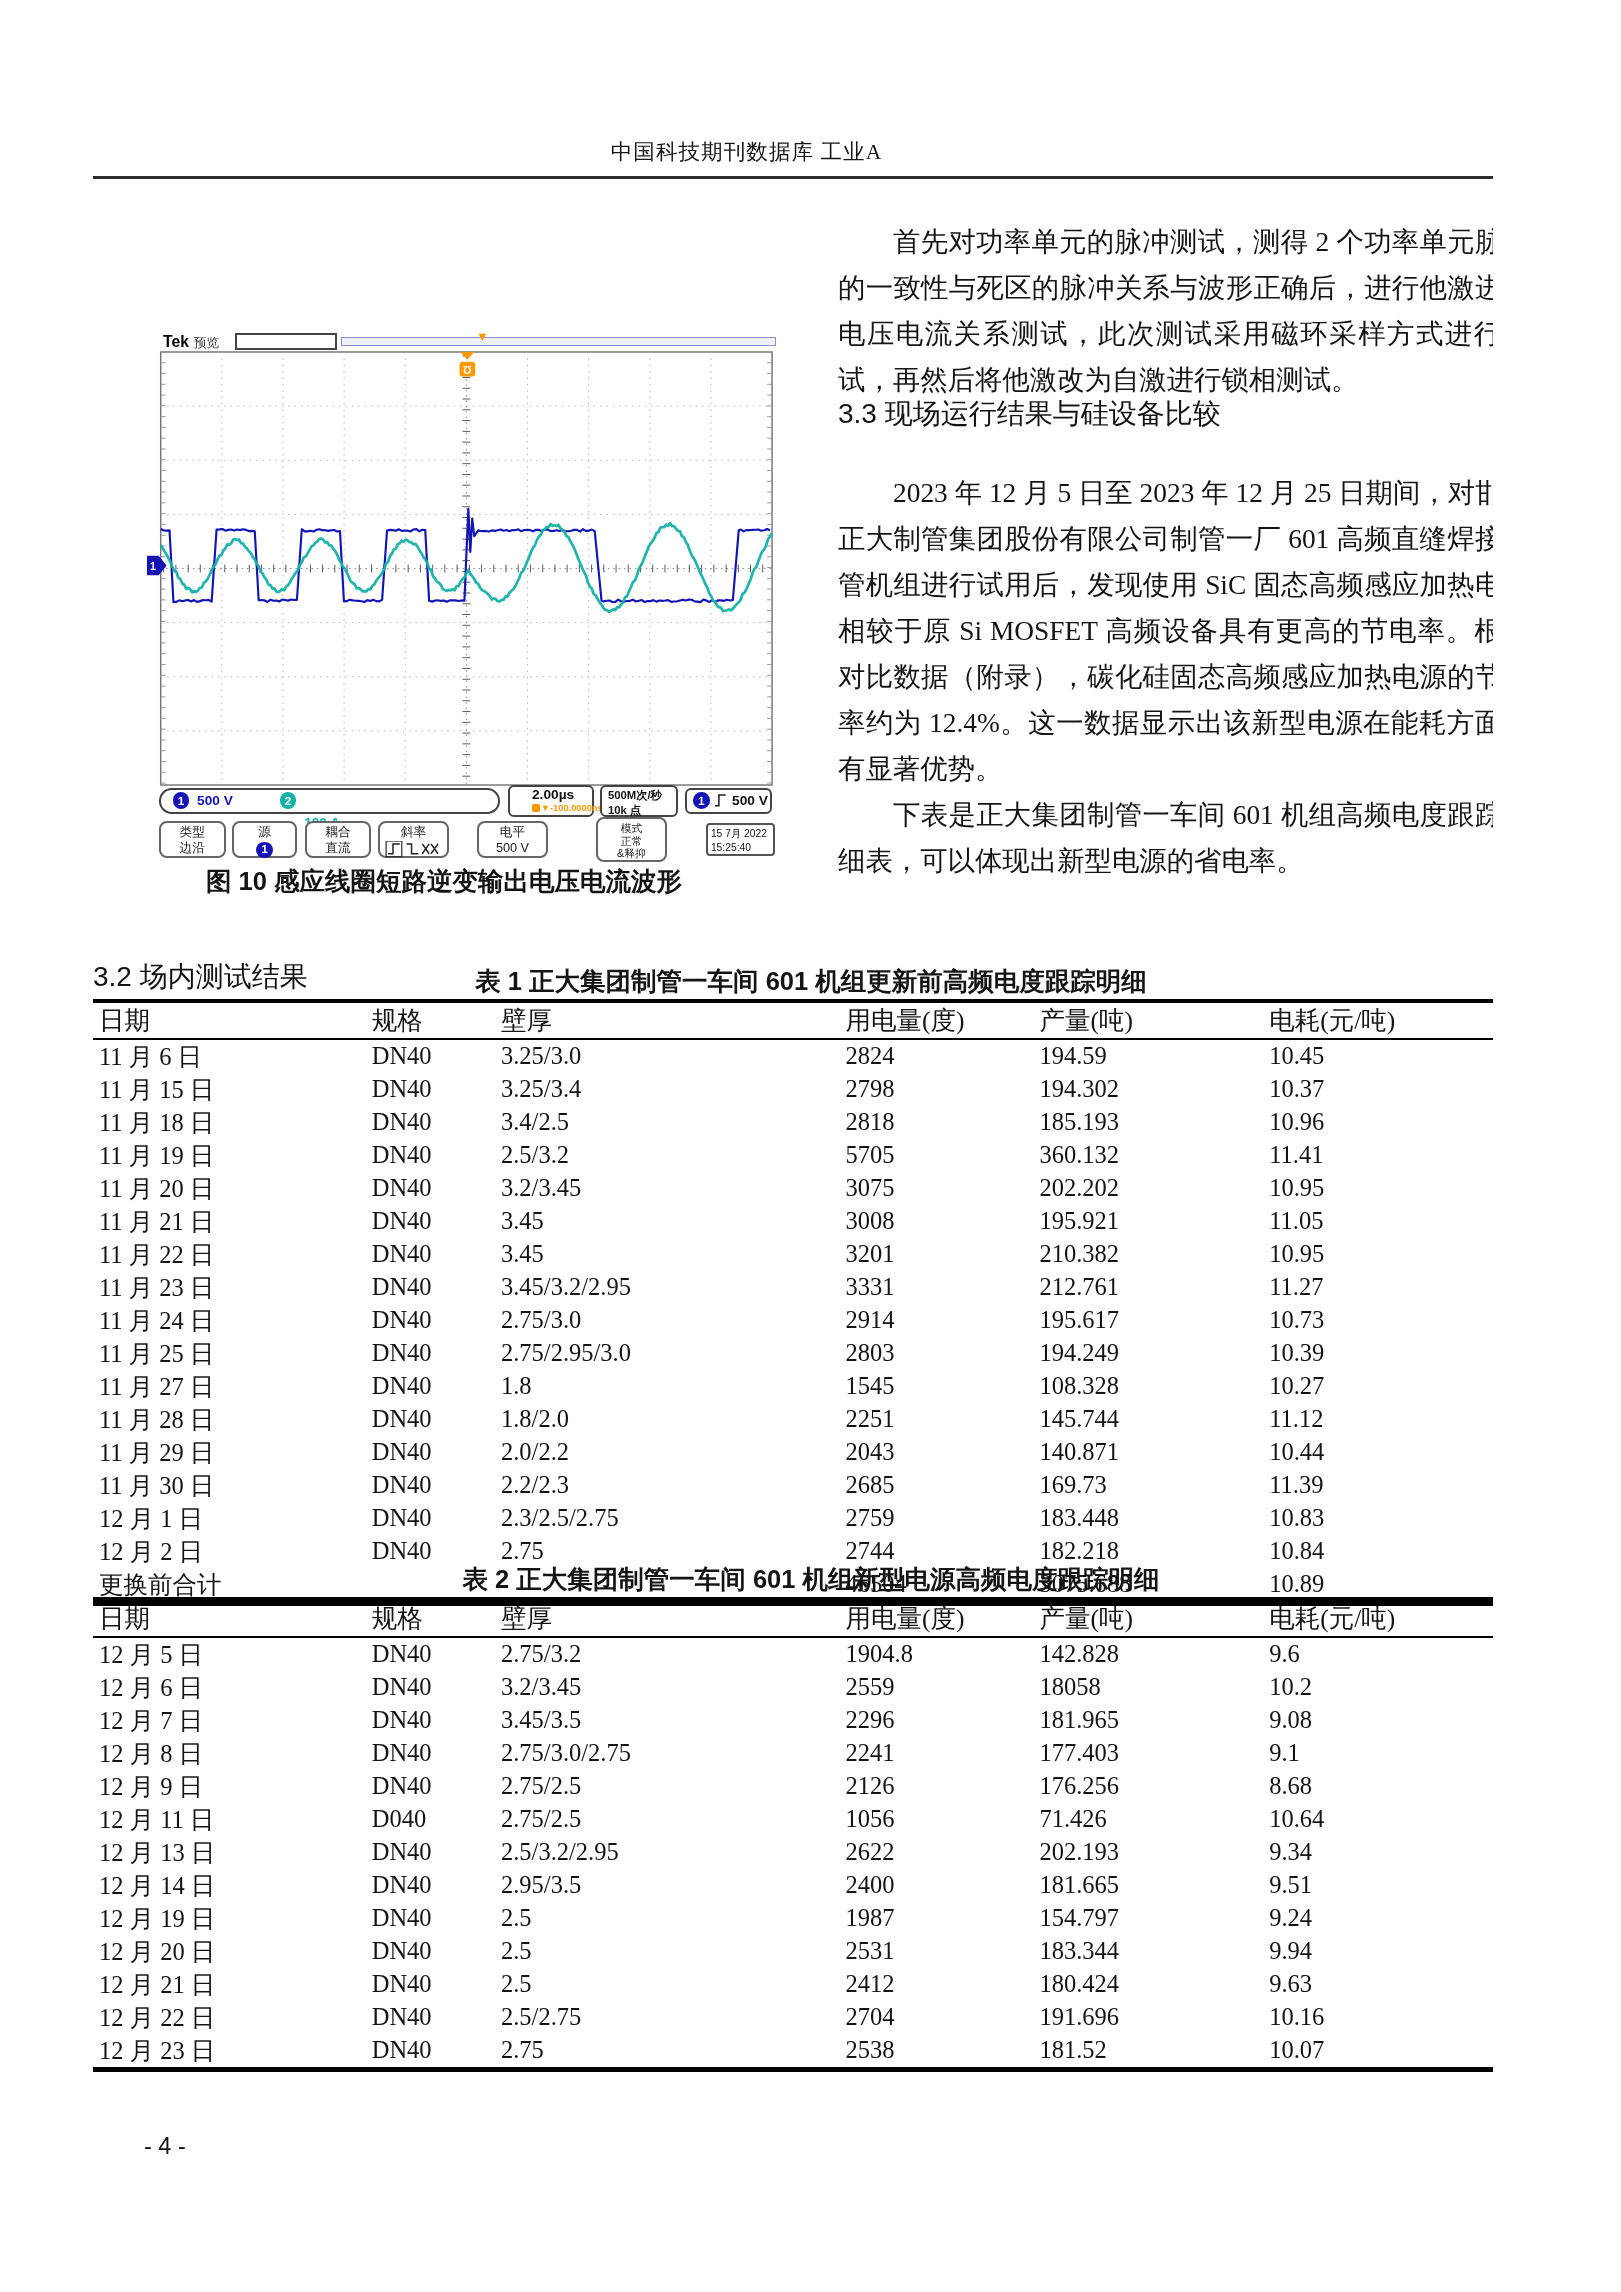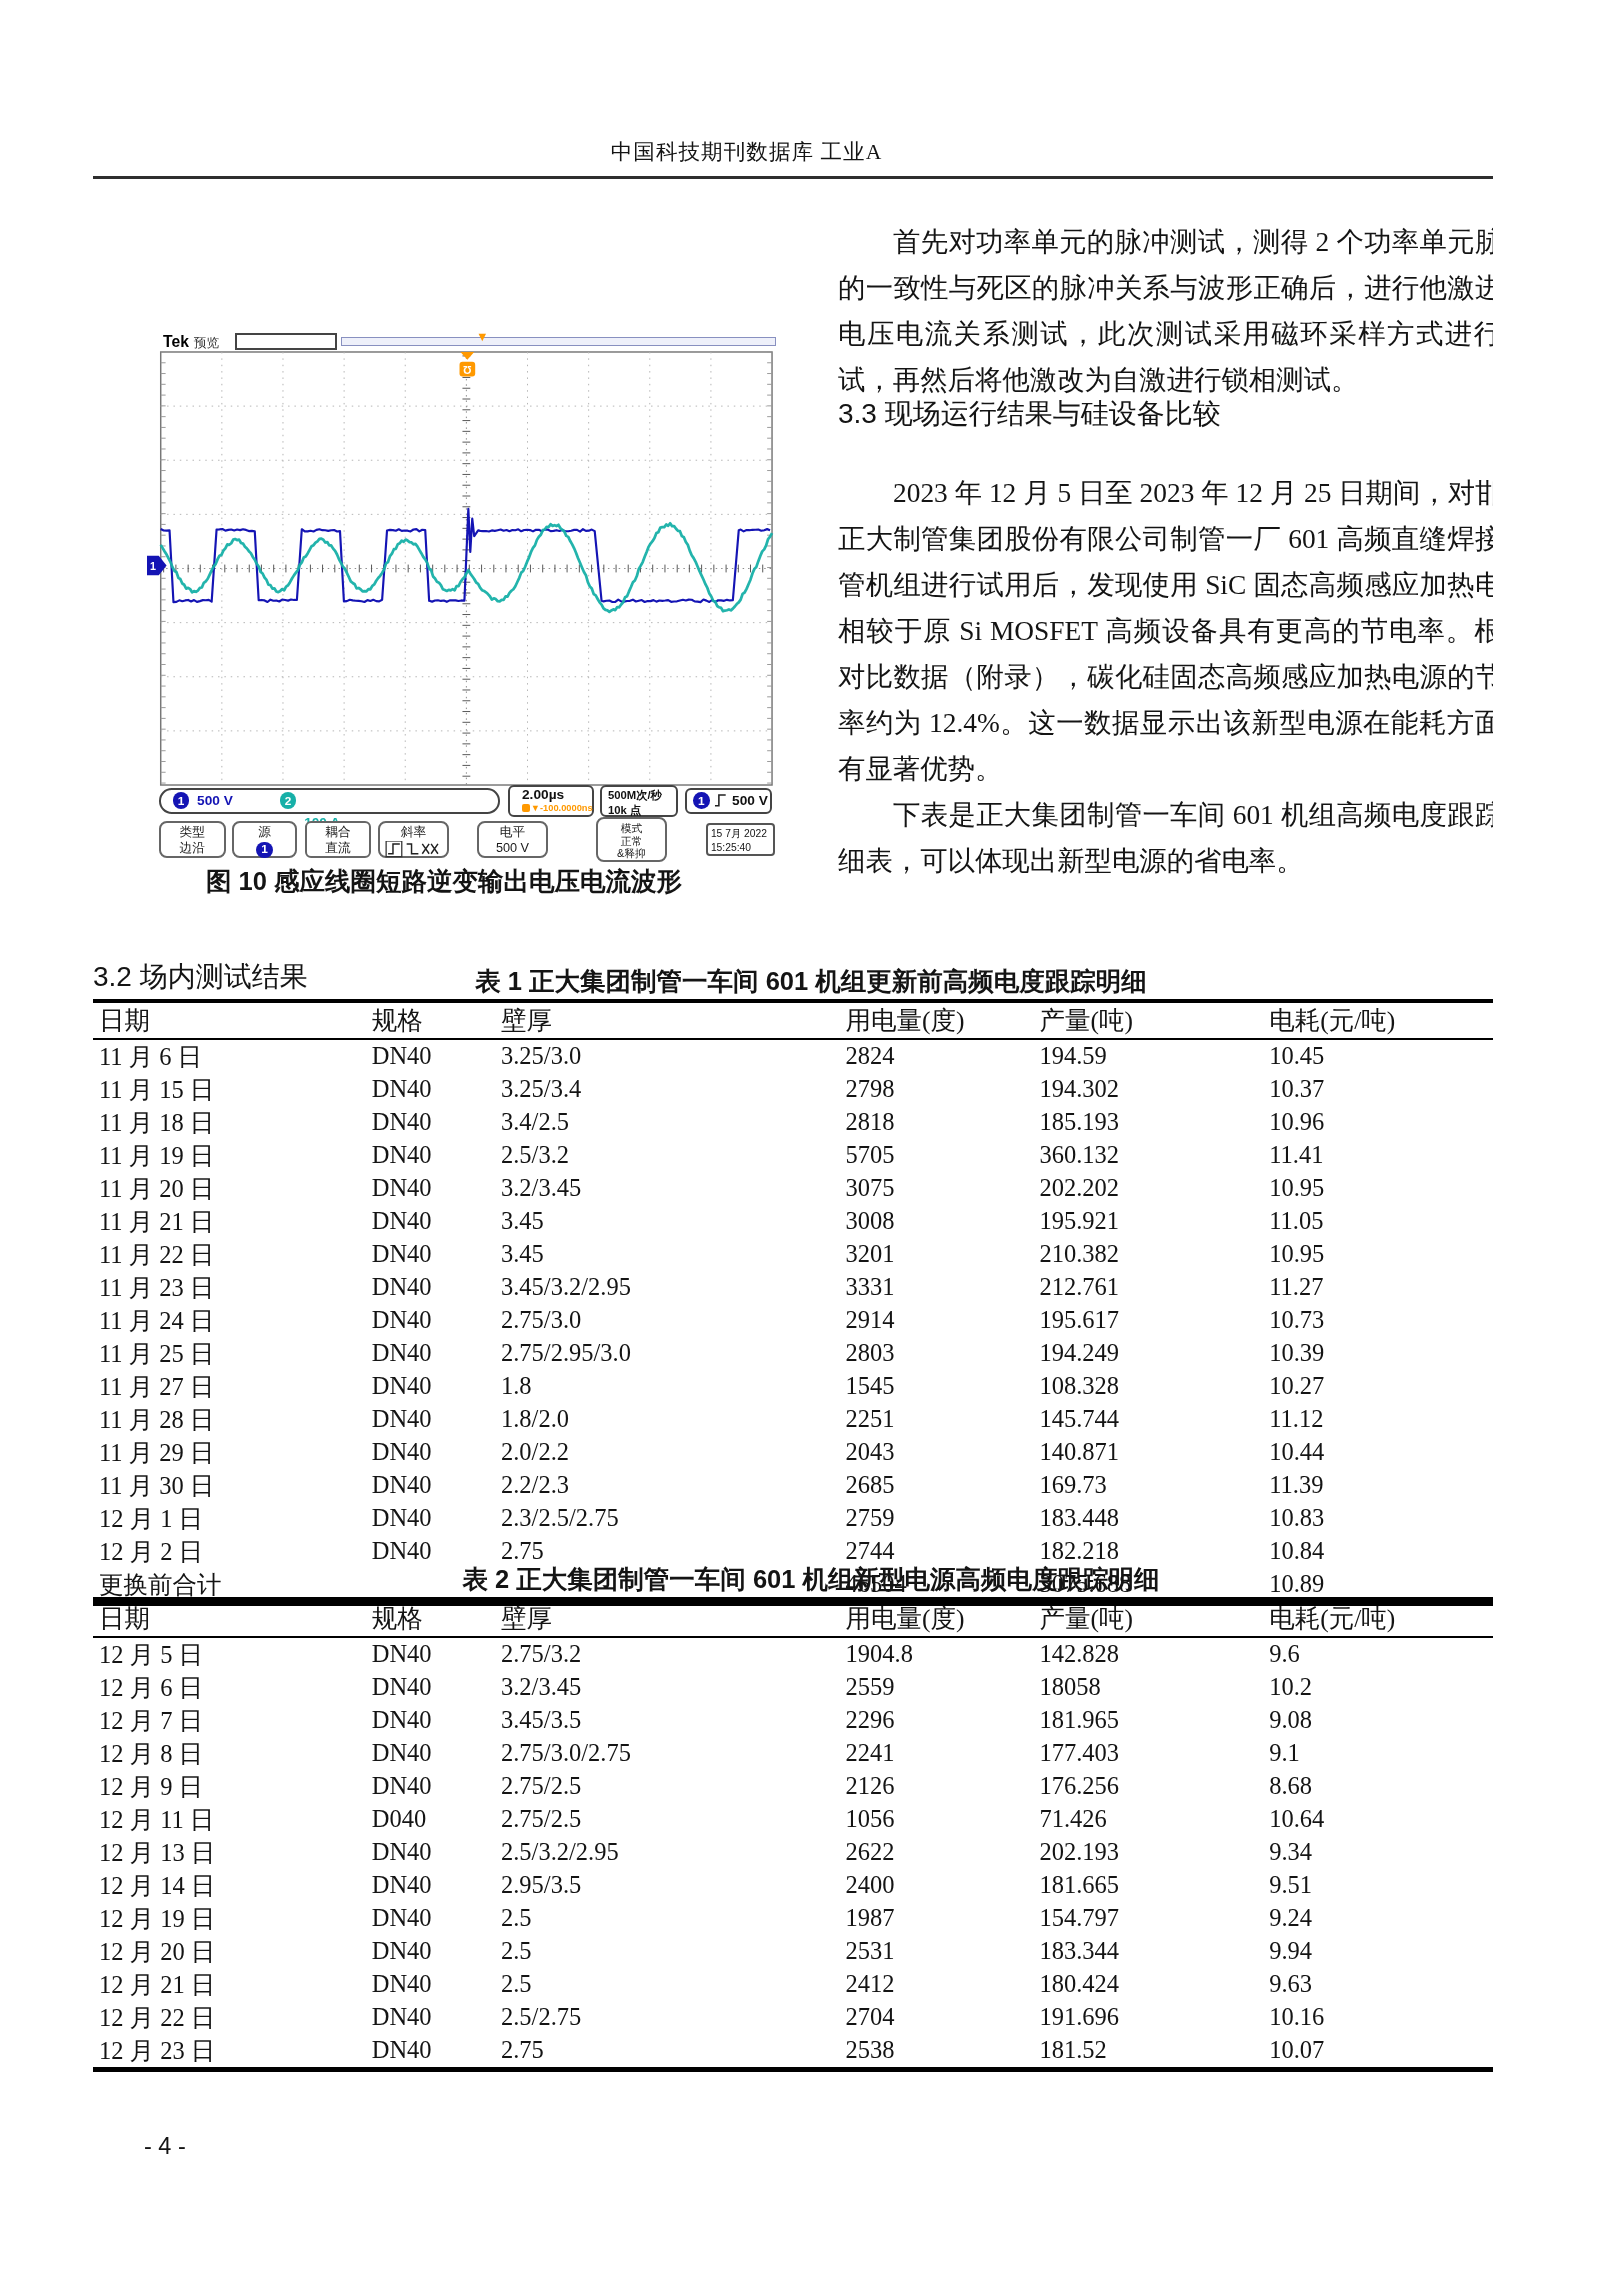--- a/index.html
+++ b/index.html
@@ -38,36 +38,36 @@
   #scope-svg{position:absolute;top:16.7px;left:0;}
 
   .ro{position:absolute;border:2px solid #444;border-radius:7.8px;background:#fff;color:#111;}
   #ro-main{left:11.8px;top:455px;width:341px;height:25.5px;border-radius:12.7px;
            display:flex;align-items:center;gap:7.8px;padding-left:11.8px;box-sizing:border-box;}
   .chip{display:inline-flex;width:16.7px;height:16.7px;border-radius:50%;color:#fff;
         font-size:11.8px;font-weight:bold;align-items:center;justify-content:center;flex:none;}
   .ro-val{font-size:13.7px;font-weight:bold;}
   #ro-ch2g{margin-left:39px;display:inline-flex;align-items:center;gap:7.8px;}
   #ro-tb{left:361px;top:452px;width:86px;height:32px;border-radius:5.9px;
-         padding:1px 12px;box-sizing:border-box;line-height:13.7px;}
+         padding:1px 22px;box-sizing:border-box;line-height:13.7px;}
   #ro-tb .tbv{font-size:13.7px;font-weight:bold;}
   #ro-tb .dly{font-size:9.3px;font-weight:bold;white-space:nowrap;}
   .dly-ico{display:inline-block;width:7.8px;height:7.8px;border-radius:2px;vertical-align:-1px;margin-right:1px;}
   #ro-rate{left:453px;top:452px;width:78px;height:32px;border-radius:5.9px;
            padding:1px 5.9px;box-sizing:border-box;font-size:11.3px;line-height:14.7px;font-weight:bold;}
   #ro-trig{left:538px;top:455px;width:87px;height:25.5px;border-radius:5.9px;
            display:flex;align-items:center;gap:4.9px;padding-left:5.9px;box-sizing:border-box;}
   #ro-trig .ro-val{font-weight:bold;color:#111;}
 
   .sbtn{position:absolute;top:488px;height:37px;border:2px solid #666;border-radius:7.8px;
         background:#fff;color:#1a1a1a;font-size:12.7px;line-height:15.7px;text-align:center;
         padding-top:2px;box-sizing:border-box;}
   #btn-type{left:11.8px;width:67px;}
   #btn-src{left:85px;width:65px;}
-  #btn-coup{left:158px;width:66px;border-radius:6px;}
+  #btn-coup{left:158px;width:66px;}
   #btn-slope{left:231px;width:71px;}
   #btn-level{left:309px;width:71px;margin-left:21px;}
   #btn-mode{left:449px;top:484px;width:71px;height:45px;font-size:10.8px;line-height:12.7px;padding-top:2.9px;}
   #date-box{position:absolute;left:559px;top:490px;width:69px;height:33px;border:2px solid #555;
             border-radius:3.9px;font-size:10.3px;line-height:13.7px;padding:2px 2.9px;box-sizing:border-box;
             text-align:left;white-space:nowrap;}
   .src-chip{margin:1px auto 0;}
 
   
   .tbl-block{position:absolute;left:93px;width:1436px;}

